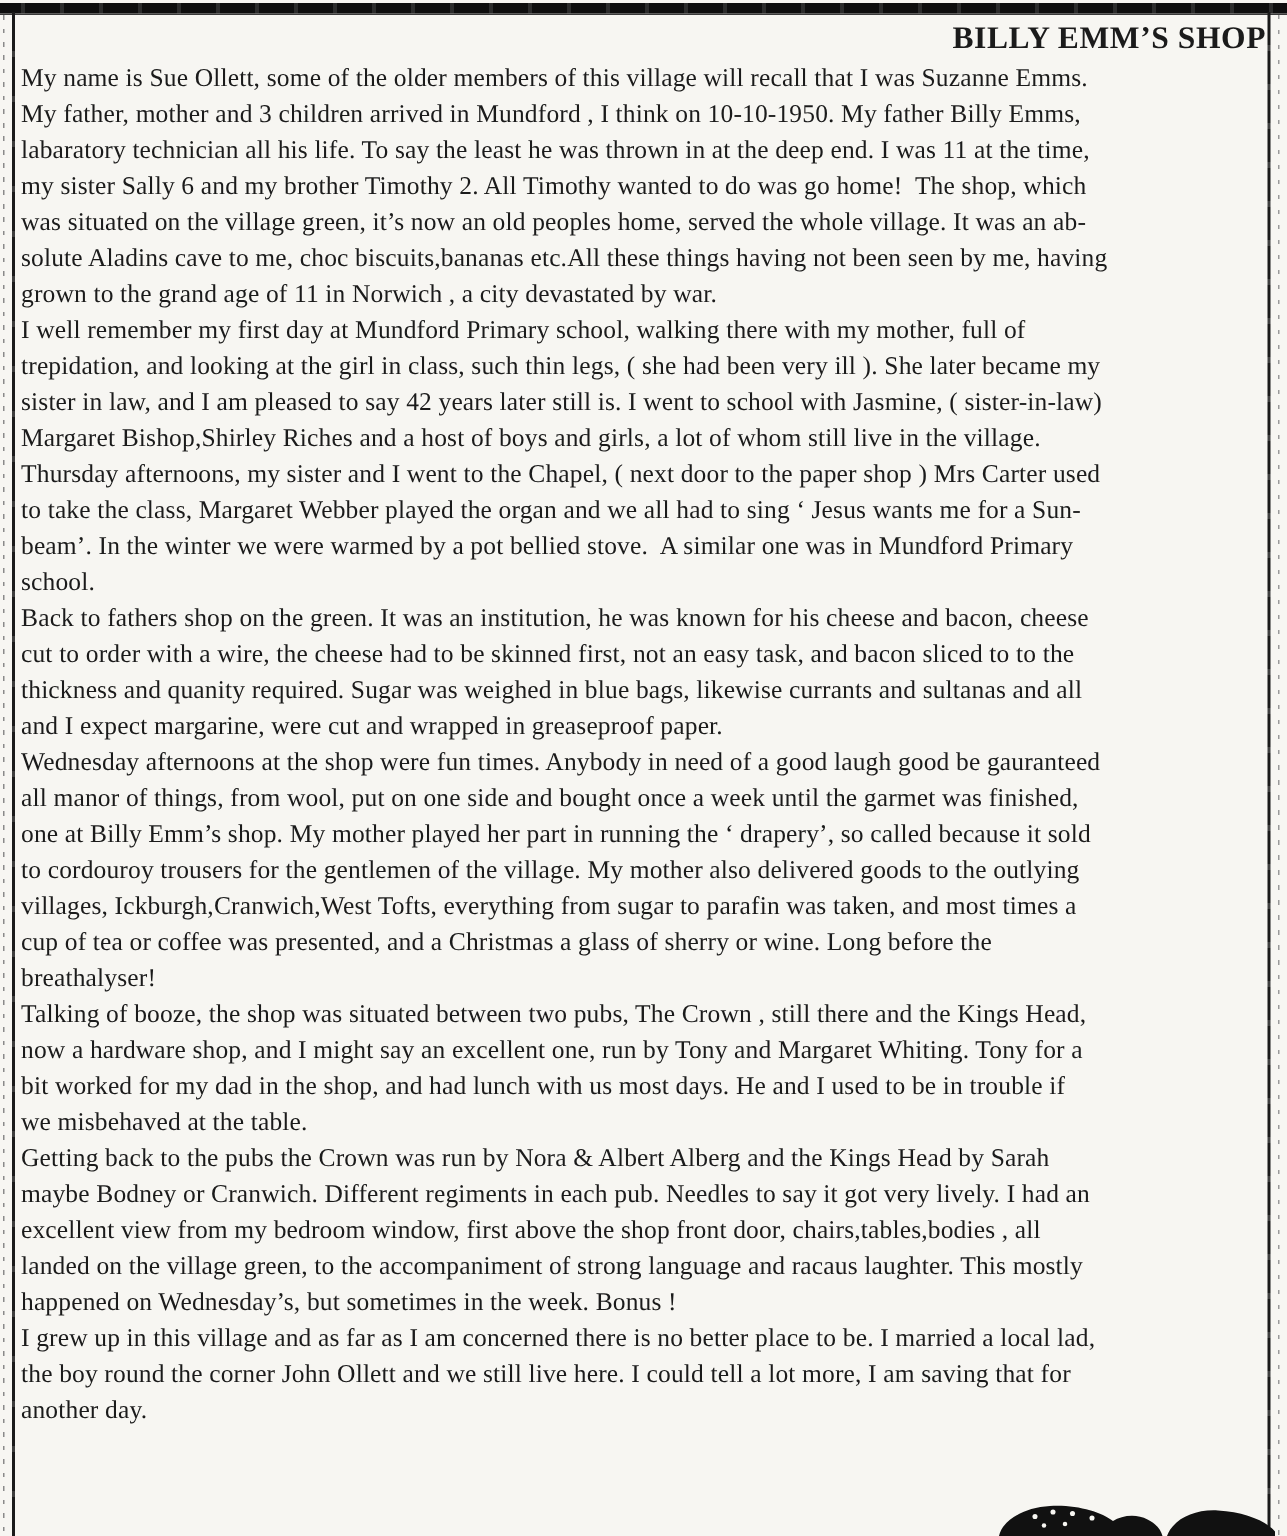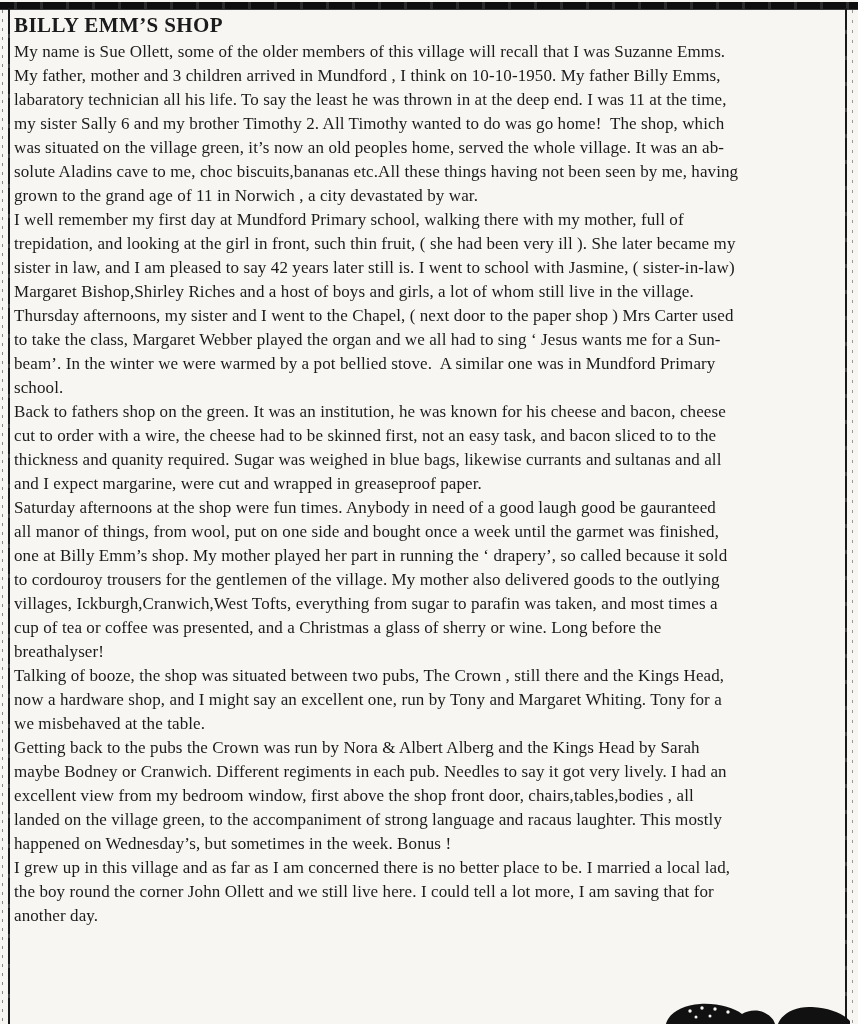--- a/index.html
+++ b/index.html
@@ -61,21 +61,21 @@
     background: repeating-linear-gradient(180deg, #9a9a9a 0 3px, transparent 3px 10px);
   }
   .content {
     position: absolute;
     left: 14px;
     top: 11px;
     width: 830px;
     overflow: hidden;
   }
   .doc-title {
-    text-align: left;
+    text-align: right;
     font-weight: bold;
     font-size: 21px;
     line-height: 29px;
     height: 29px;
     letter-spacing: 0.4px;
     white-space: pre;
   }
   .line {
     font-size: 17px;
     line-height: 24px;
@@ -106,40 +106,41 @@
   <div class="doc-title">BILLY EMM’S SHOP</div>
   <div>
       <div class="line">My name is Sue Ollett, some of the older members of this village will recall that I was Suzanne Emms.</div>
       <div class="line">My father, mother and 3 children arrived in Mundford , I think on 10-10-1950. My father Billy Emms,</div>
       <div class="line">labaratory technician all his life. To say the least he was thrown in at the deep end. I was 11 at the time,</div>
       <div class="line">my sister Sally 6 and my brother Timothy 2. All Timothy wanted to do was go home!  The shop, which</div>
       <div class="line">was situated on the village green, it’s now an old peoples home, served the whole village. It was an ab-</div>
       <div class="line">solute Aladins cave to me, choc biscuits,bananas etc.All these things having not been seen by me, having</div>
       <div class="line">grown to the grand age of 11 in Norwich , a city devastated by war.</div>
       <div class="line">I well remember my first day at Mundford Primary school, walking there with my mother, full of</div>
-      <div class="line">trepidation, and looking at the girl in front, such thin fruit, ( she had been very ill ). She later became my</div>
+      <div class="line">trepidation, and looking at the girl in class, such thin legs, ( she had been very ill ). She later became my</div>
       <div class="line">sister in law, and I am pleased to say 42 years later still is. I went to school with Jasmine, ( sister-in-law)</div>
       <div class="line">Margaret Bishop,Shirley Riches and a host of boys and girls, a lot of whom still live in the village.</div>
       <div class="line">Thursday afternoons, my sister and I went to the Chapel, ( next door to the paper shop ) Mrs Carter used</div>
       <div class="line">to take the class, Margaret Webber played the organ and we all had to sing ‘ Jesus wants me for a Sun-</div>
       <div class="line">beam’. In the winter we were warmed by a pot bellied stove.  A similar one was in Mundford Primary</div>
       <div class="line">school.</div>
       <div class="line">Back to fathers shop on the green. It was an institution, he was known for his cheese and bacon, cheese</div>
       <div class="line">cut to order with a wire, the cheese had to be skinned first, not an easy task, and bacon sliced to to the</div>
       <div class="line">thickness and quanity required. Sugar was weighed in blue bags, likewise currants and sultanas and all</div>
       <div class="line">and I expect margarine, were cut and wrapped in greaseproof paper.</div>
-      <div class="line">Saturday afternoons at the shop were fun times. Anybody in need of a good laugh good be gauranteed</div>
+      <div class="line">Wednesday afternoons at the shop were fun times. Anybody in need of a good laugh good be gauranteed</div>
       <div class="line">all manor of things, from wool, put on one side and bought once a week until the garmet was finished,</div>
       <div class="line">one at Billy Emm’s shop. My mother played her part in running the ‘ drapery’, so called because it sold</div>
       <div class="line">to cordouroy trousers for the gentlemen of the village. My mother also delivered goods to the outlying</div>
       <div class="line">villages, Ickburgh,Cranwich,West Tofts, everything from sugar to parafin was taken, and most times a</div>
       <div class="line">cup of tea or coffee was presented, and a Christmas a glass of sherry or wine. Long before the</div>
       <div class="line">breathalyser!</div>
       <div class="line">Talking of booze, the shop was situated between two pubs, The Crown , still there and the Kings Head,</div>
       <div class="line">now a hardware shop, and I might say an excellent one, run by Tony and Margaret Whiting. Tony for a</div>
+      <div class="line">bit worked for my dad in the shop, and had lunch with us most days. He and I used to be in trouble if</div>
       <div class="line">we misbehaved at the table.</div>
       <div class="line">Getting back to the pubs the Crown was run by Nora &amp; Albert Alberg and the Kings Head by Sarah</div>
       <div class="line">maybe Bodney or Cranwich. Different regiments in each pub. Needles to say it got very lively. I had an</div>
       <div class="line">excellent view from my bedroom window, first above the shop front door, chairs,tables,bodies , all</div>
       <div class="line">landed on the village green, to the accompaniment of strong language and racaus laughter. This mostly</div>
       <div class="line">happened on Wednesday’s, but sometimes in the week. Bonus !</div>
       <div class="line">I grew up in this village and as far as I am concerned there is no better place to be. I married a local lad,</div>
       <div class="line">the boy round the corner John Ollett and we still live here. I could tell a lot more, I am saving that for</div>
       <div class="line">another day.</div>
     </div>

